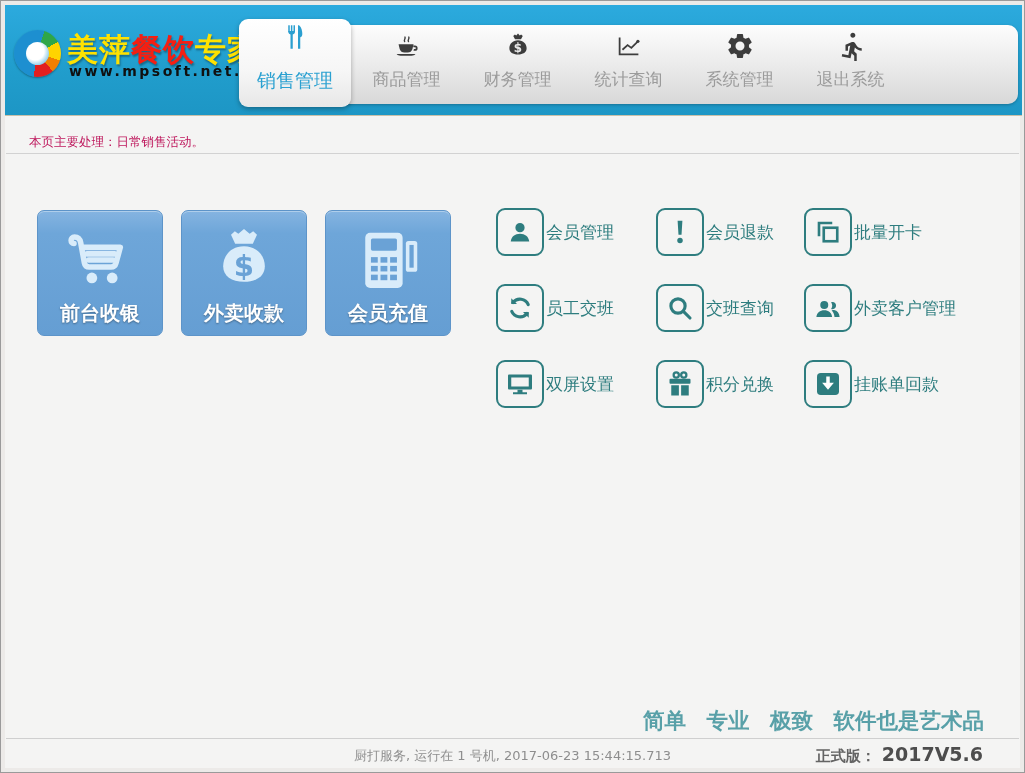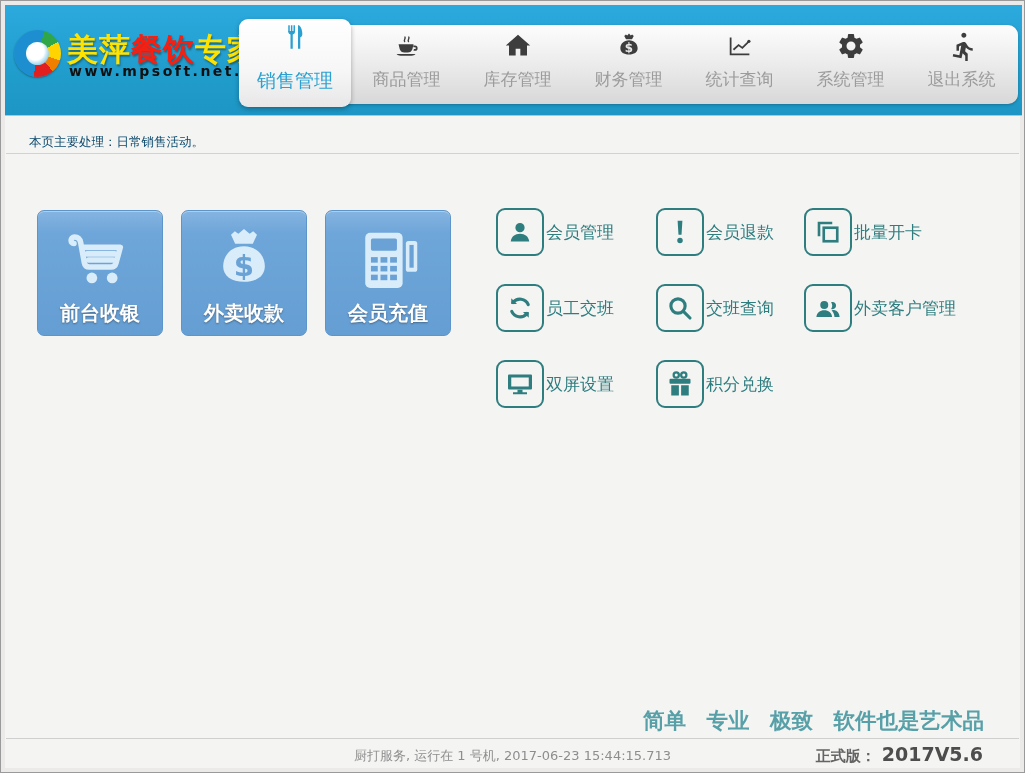--- a/index.html
+++ b/index.html
@@ -52,21 +52,21 @@
   .tab-active{
     position:absolute;left:234px;top:14px;width:112px;height:88px;border-radius:9px;
     background:linear-gradient(180deg,#ffffff 0%,#f6f6f6 60%,#e7e7e7 100%);
     box-shadow:0 2px 5px rgba(0,0,0,.3);
     display:flex;flex-direction:column;align-items:center;justify-content:flex-end;
     padding-bottom:13px;gap:16px;box-sizing:border-box;cursor:pointer;z-index:2;
   }
   .tab-active .tab-label{font-size:19px;color:#2ba1d1;white-space:nowrap;}
   .tab-icon{width:30px;height:30px;display:block;}
   
-  .info-text{position:absolute;left:28px;top:133px;font-size:12.5px;color:#0c4a6e;}
+  .info-text{position:absolute;left:28px;top:133px;font-size:12.5px;color:#be185d;}
   .divider-top{position:absolute;left:5px;right:5px;top:152px;height:0;border-top:1px solid #d2d2d2;}
   
   .big-btn{
     position:absolute;top:209px;width:126px;height:126px;border-radius:7px;
     background:linear-gradient(180deg,#85b4e1 0%,#6ea6d9 18%,#659ed3 100%);
     border:1px solid #5d94c9;box-sizing:border-box;cursor:pointer;
     display:flex;flex-direction:column;align-items:center;justify-content:flex-end;
     box-shadow:inset 0 1px 0 rgba(255,255,255,.35);
   }
   .big-btn .big-icon{position:absolute;top:12px;left:50%;transform:translateX(-50%);}
@@ -119,26 +119,20 @@
       <div class="tab">
         <svg class="tab-icon" viewBox="0 0 32 32">
           <g fill="#3d3d3d">
             <path d="M7 14h16l-1.2 5.2A5.5 5.5 0 0 1 16.4 23h-2.8a5.5 5.5 0 0 1-5.4-3.8z"></path>
             <path d="M22.5 15.5h2a2.8 2.8 0 0 1 0 5.6h-1.6l.5-1.9h1.1a1 1 0 0 0 0-2h-1.6z"></path>
             <path d="M5 24.5h20c-1 1.7-3.2 2-10 2s-9-.3-10-2z"></path>
           </g>
           <path d="M13.5 11.2c-1.4-1.8 1.4-2.8.3-4.8M17.6 11.2c-1.4-1.8 1.4-2.8.3-4.8" stroke="#3d3d3d" stroke-width="1.5" fill="none" stroke-linecap="round"></path>
         </svg>
         <span class="tab-label">商品管理</span>
-      </div>
-      <div class="tab">
-        <svg class="tab-icon" viewBox="0 0 32 32">
-          <path fill="#3d3d3d" d="M16 4 29 15.4h-3.4V26h-7.1v-7h-5v7H6.4V15.4H3z"></path>
-        </svg>
-        <span class="tab-label">库存管理</span>
       </div>
       <div class="tab">
         <svg class="tab-icon" viewBox="0 0 24 24">
           <g fill="#3d3d3d">
             <path d="M9.6 6.6 8.2 3.9l1.3-1.1 1.1.8L12 2l1.4 1.6 1.1-.8 1.3 1.1-1.4 2.7z"></path>
             <path d="M12 7.4c4.3 0 6.9 3 6.9 6.4 0 3.2-2.8 5-6.9 5s-6.9-1.8-6.9-5c0-3.4 2.6-6.4 6.9-6.4z"></path>
           </g>
           <text x="12" y="16.6" text-anchor="middle" font-size="9.5" font-weight="bold" fill="#e8e8e8">$</text>
         </svg>
         <span class="tab-label">财务管理</span>
@@ -322,20 +316,29 @@
           </g>
           <g fill="none" stroke="#2e7d7f" stroke-width="1.8">
             <circle cx="9" cy="4.8" r="2.1"></circle>
             <circle cx="15" cy="4.8" r="2.1"></circle>
           </g>
         </svg>
       </span>
       <span class="sec-label">积分兑换</span>
     </div>
 
+    <div class="sec-item">
+      <span class="sec-iconbox">
+        <svg class="sec-icon" viewBox="0 0 24 24">
+          <rect x="3.2" y="3.2" width="17.6" height="17.6" rx="3" fill="#2e7d7f"></rect>
+          <path fill="#ffffff" d="M10.6 6h2.8v5h3.3L12 16.5 7.3 11h3.3z"></path>
+        </svg>
+      </span>
+      <span class="sec-label">挂账单回款</span>
+    </div>
 
   </div>
 
   <div class="slogan">简单 专业 极致 软件也是艺术品</div>
   <div class="divider-bottom"></div>
   <div class="statusbar">
     <div class="status-text">厨打服务, 运行在 1 号机, 2017-06-23 15:44:15.713</div>
     <div class="version">
       <span class="version-label">正式版：</span>
       <span class="version-value">2017V5.6</span>

